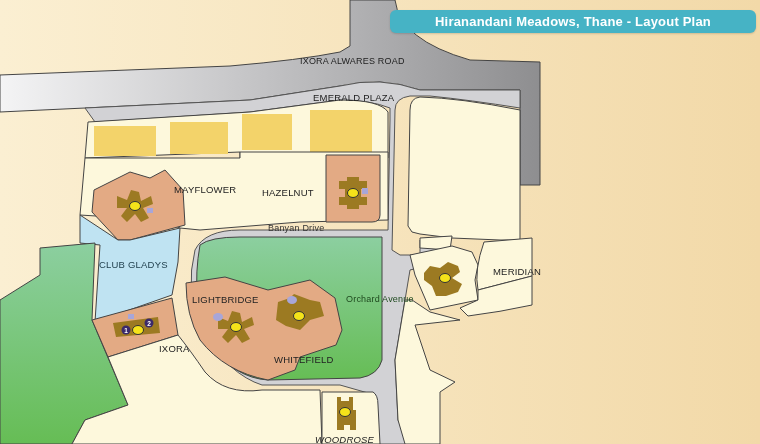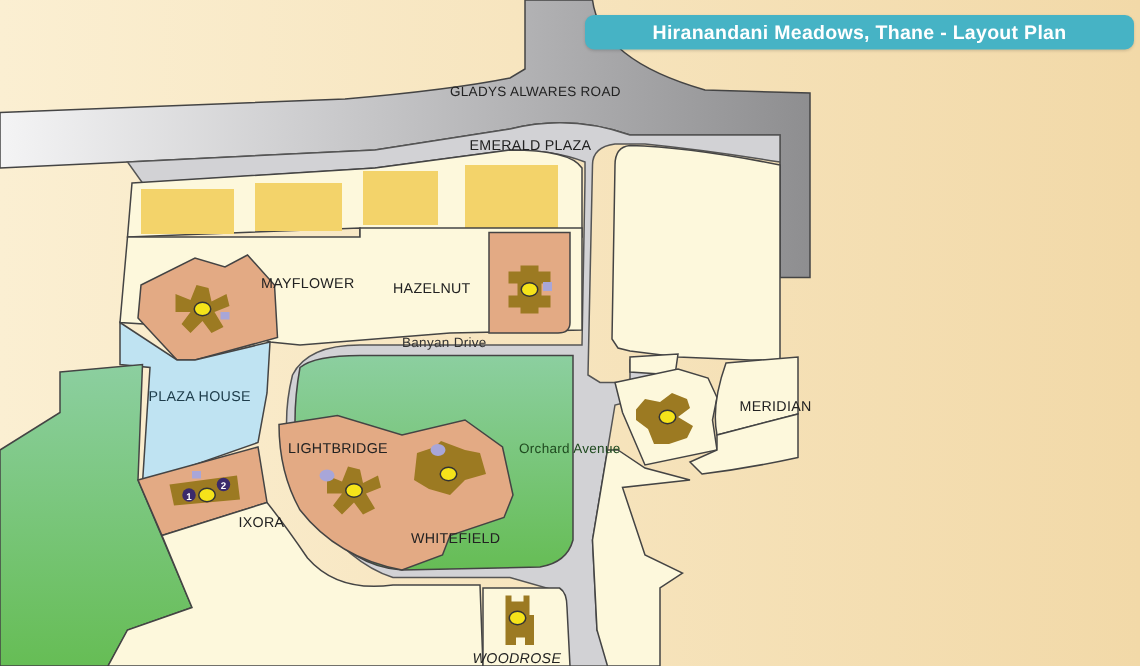--- a/index.html
+++ b/index.html
@@ -103,25 +103,25 @@
     <path d="M484,242 L532,238 L532,276 L478,290 Q474,270 484,242 Z" fill="#fdf8dc" stroke="#444" stroke-width="1"></path>
     <path d="M478,290 L532,276 L532,305 Q500,312 468,316 L460,308 L478,300 Z" fill="#fdf8dc" stroke="#444" stroke-width="1"></path>
     <path d="M424,273 L430,266 L440,268 L448,262 L458,266 L460,272 L452,278 L462,284 L458,292 L446,296 L436,296 L432,286 L424,280 Z" fill="#9c7a22"></path>
     <ellipse cx="445" cy="278" rx="5.5" ry="4.5" fill="#f5e31a" stroke="#333" stroke-width="1"></ellipse>
 
     <path d="M412,300 L430,312 L460,320 L415,325 L420,340 L430,370 L455,382 L440,392 L440,444 L405,444 L398,420 L395,360 L405,300 Z" fill="#fdf8dc" stroke="#444" stroke-width="1"></path>
   </svg>
 
   <div class="title-banner">Hiranandani Meadows, Thane  - Layout Plan</div>
 
-  <span class="lbl road" style="left:300px; top:56px;">GLADYS ALWARES ROAD</span>
+  <span class="lbl road" style="left:300px; top:56px;">IXORA ALWARES ROAD</span>
   <span class="lbl" style="left:313px; top:92px;">EMERALD PLAZA</span>
   <span class="lbl" style="left:174px; top:184px;">MAYFLOWER</span>
   <span class="lbl" style="left:262px; top:187px;">HAZELNUT</span>
   <span class="lbl street" style="left:268px; top:223px;">Banyan Drive</span>
-  <span class="lbl blue" style="left:99px; top:259px;">PLAZA HOUSE</span>
+  <span class="lbl blue" style="left:99px; top:259px;">CLUB GLADYS</span>
   <span class="lbl" style="left:473px; top:266px;padding-left:20px;">MERIDIAN</span>
   <span class="lbl" style="left:192px; top:294px;">LIGHTBRIDGE</span>
   <span class="lbl street green" style="left:346px; top:294px;">Orchard Avenue</span>
   <span class="lbl" style="left:274px; top:354px;">WHITEFIELD</span>
   <span class="lbl" style="left:131px; top:343px;margin-left:28px;">IXORA</span>
   <span class="lbl" style="left:315px; top:434px;font-style:italic;">WOODROSE</span>
 </div>
 
 </body></html>

